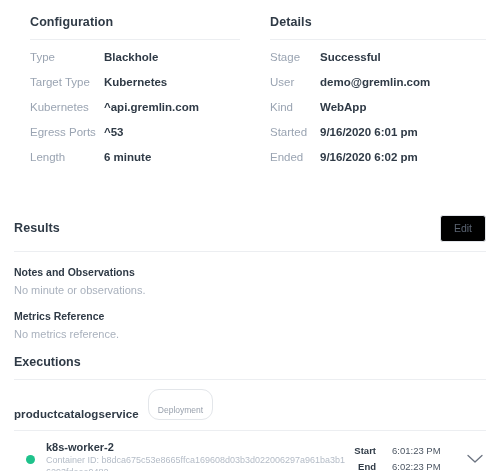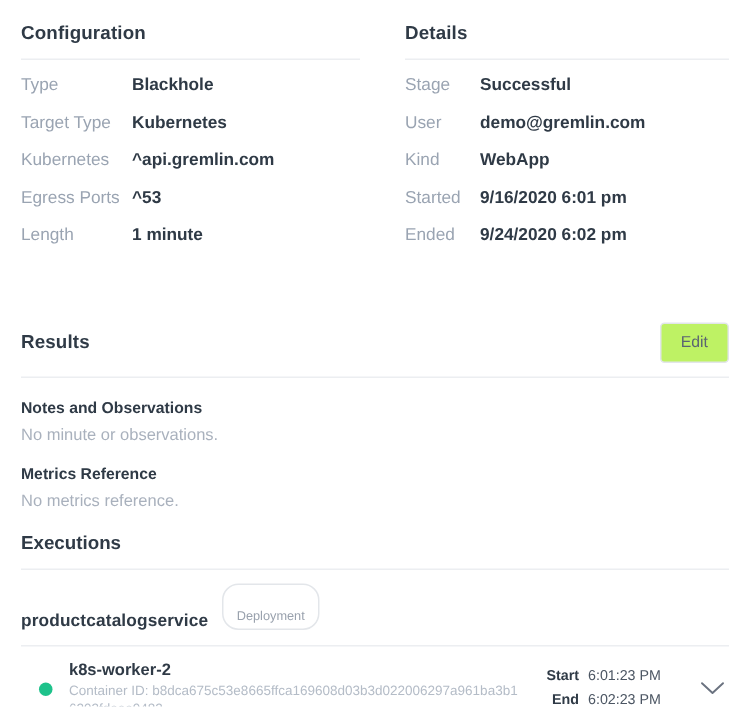--- a/index.html
+++ b/index.html
@@ -24,21 +24,21 @@
   }
 
   
   .top-cols {
     display: flex;
     padding-top: 14px;
   }
   .col {
     box-sizing: border-box;
   }
-  .col-left  { width: 260px; padding-left: 14px; padding-right: 20px; }
+  .col-left  { width: 260px; padding-left: 30px; padding-right: 20px; }
   .col-right { width: 240px; padding-left: 10px; padding-right: 14px; }
 
   .section-title {
     font-size: 12.5px;
     font-weight: bold;
     color: #2f3a46;
     letter-spacing: .1px;
     margin: 0 0 9px 0;
     line-height: 16px;
   }
@@ -78,21 +78,21 @@
   .block-head {
     display: flex;
     align-items: center;
     justify-content: space-between;
     height: 30px;
     margin-top: 38px;
   }
   .btn-edit {
     border: 1px solid #e2e5ea;
     border-radius: 3px;
-    background: #bef264;
+    background: #000000;
     color: #5b6472;
     font-size: 10.5px;
     font-family: "Liberation Sans", sans-serif;
     padding: 7px 13px;
     line-height: 11px;
     cursor: pointer;
   }
   .sub-label {
     font-size: 10.5px;
     font-weight: bold;
@@ -175,21 +175,21 @@
     flex: 0 0 auto;
     display: flex;
     flex-direction: column;
     gap: 4px;
     margin-right: 16px;
   }
   .time-line {
     display: flex;
     align-items: baseline;
     justify-content: flex-end;
-    gap: 6px;
+    gap: 16px;
     font-size: 9.5px;
     line-height: 12px;
   }
   .time-lab { font-weight: bold; color: #2f3a46; }
   .time-val { color: #4c5663; min-width: 56px; text-align: left;}
   .chev {
     flex: 0 0 auto;
     width: 22px;
     display: flex;
     align-items: center;
@@ -220,21 +220,21 @@
           <tr>
             <td class="k">Kubernetes</td>
             <td class="v">^api.gremlin.com</td>
           </tr>
           <tr>
             <td class="k">Egress Ports</td>
             <td class="v">^53</td>
           </tr>
           <tr>
             <td class="k">Length</td>
-            <td class="v">1 minute</td>
+            <td class="v">6 minute</td>
           </tr>
         </tbody>
       </table>
     </div>
 
     <div class="col col-right">
       <div class="section-title">Details</div>
       <div class="rule"></div>
       <table class="kv">
         <tbody>
@@ -249,21 +249,21 @@
           <tr>
             <td class="k">Kind</td>
             <td class="v">WebApp</td>
           </tr>
           <tr>
             <td class="k">Started</td>
             <td class="v">9/16/2020 6:01 pm</td>
           </tr>
           <tr>
             <td class="k">Ended</td>
-            <td class="v">9/24/2020 6:02 pm</td>
+            <td class="v">9/16/2020 6:02 pm</td>
           </tr>
         </tbody>
       </table>
     </div>
   </div>
 
   <div class="block" style="margin-top:4px;">
     <div class="block-head">
       <div class="section-title" style="margin:0;">Results</div>
       <button class="btn-edit">Edit</button>

